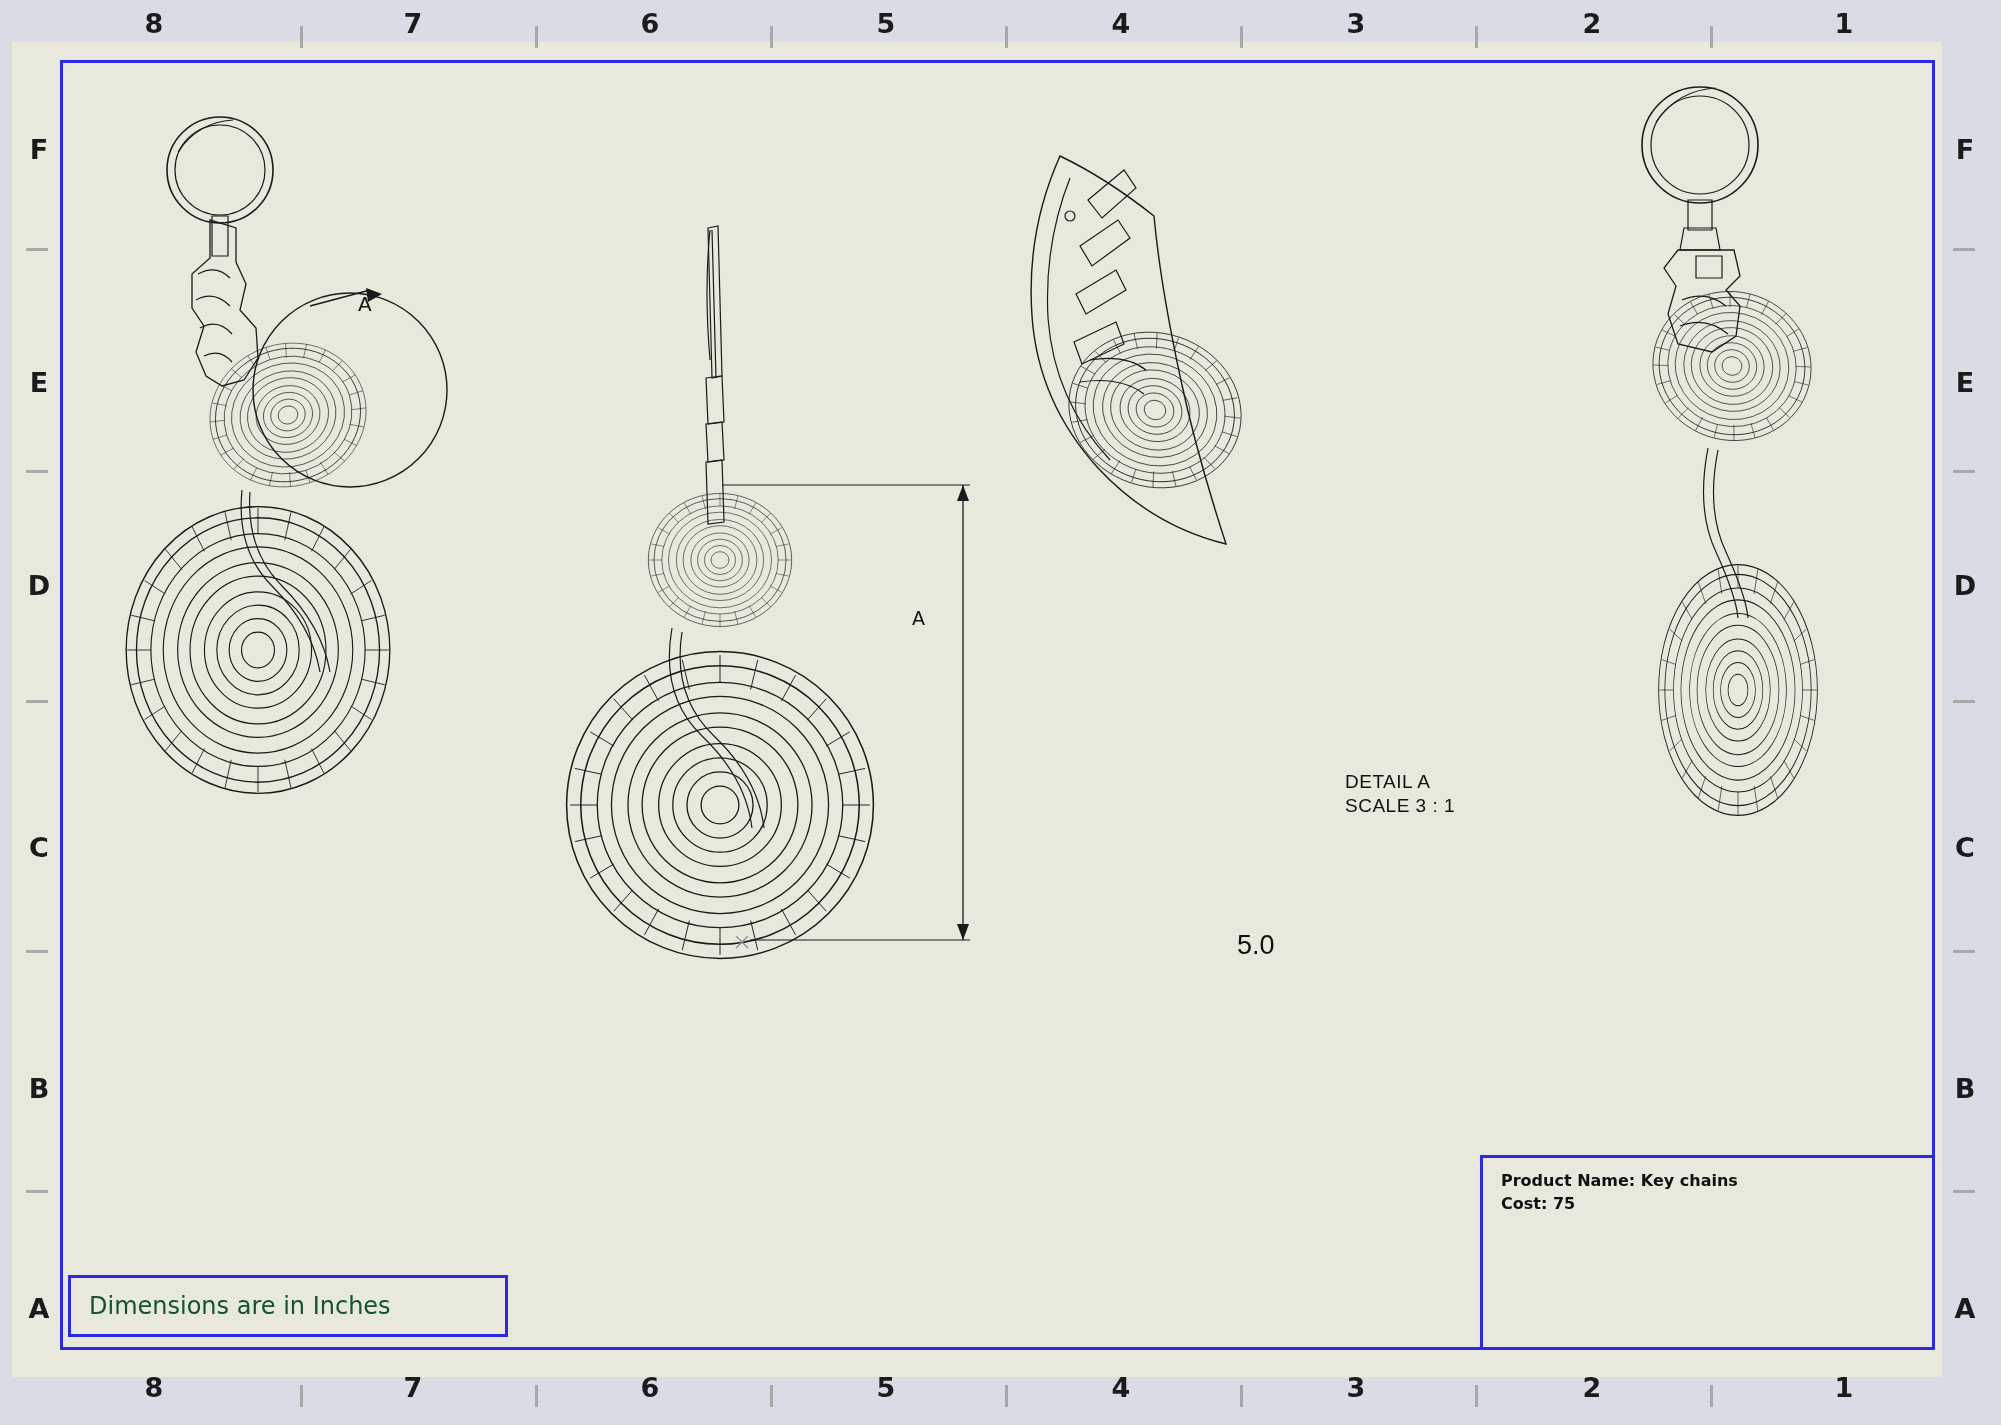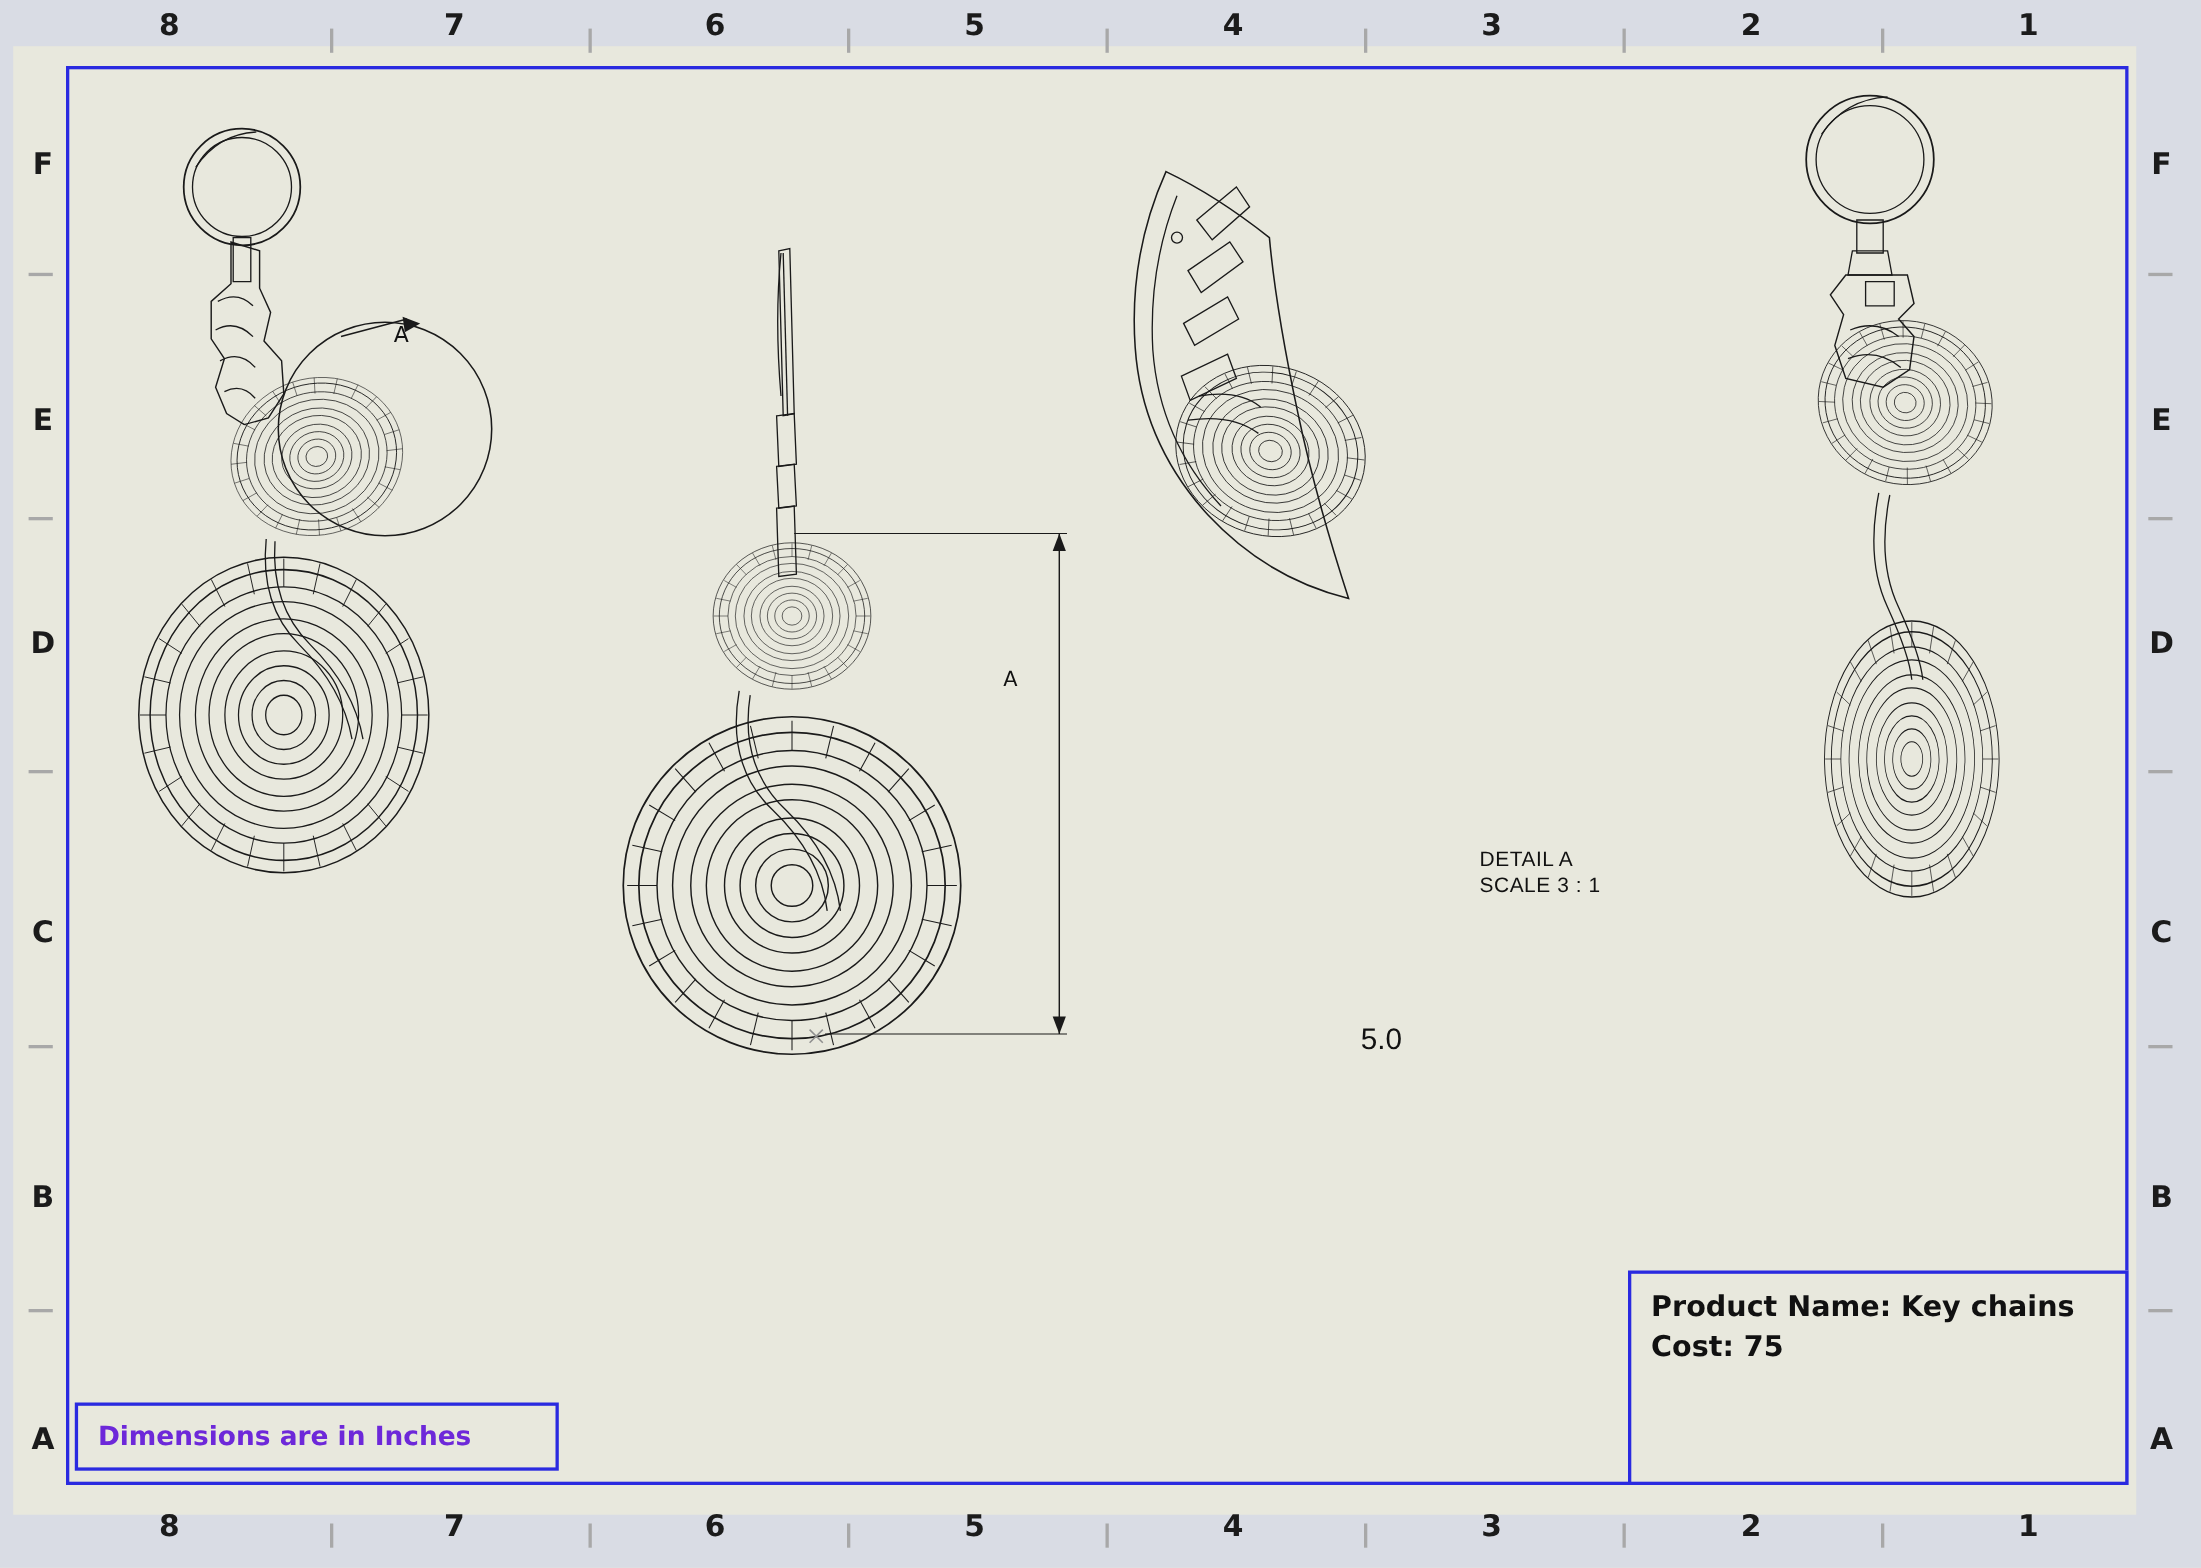--- a/index.html
+++ b/index.html
@@ -111,36 +111,36 @@
     left:68px;top:1275px;
     width:440px;height:62px;
     border:3px solid #2a2ae0;
     box-sizing:border-box;
     background:#e8e8dd;
     display:flex;align-items:center;
   }
   .note-box span{
     padding-left:18px;
     font-size:24px;
-    font-weight:bold;
-    color:#6d28d9;
+    font-weight:normal;
+    color:#14532d;
   }
 
   
   .title-block{
     position:absolute;
     left:1480px;top:1155px;
     width:455px;height:195px;
     border:3px solid #2a2ae0;
     box-sizing:border-box;
     background:#e8e8dd;
     padding:12px 0 0 18px;
   }
   .title-block div{
-    font-size:26px;
+    font-size:16px;
     font-weight:bold;
     color:#111;
     line-height:1.42;
     white-space:nowrap;
   }
 </style>
 </head>
 <body>
 
 <div class="sheet">

